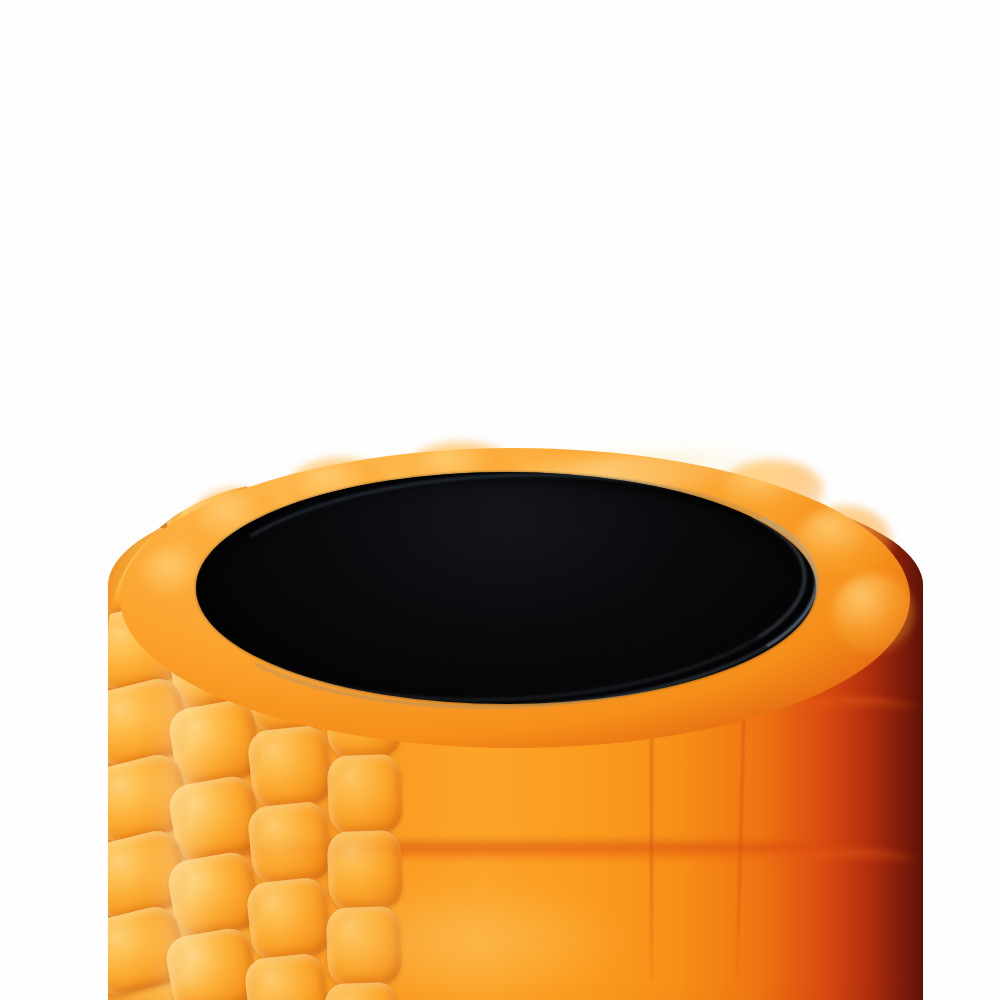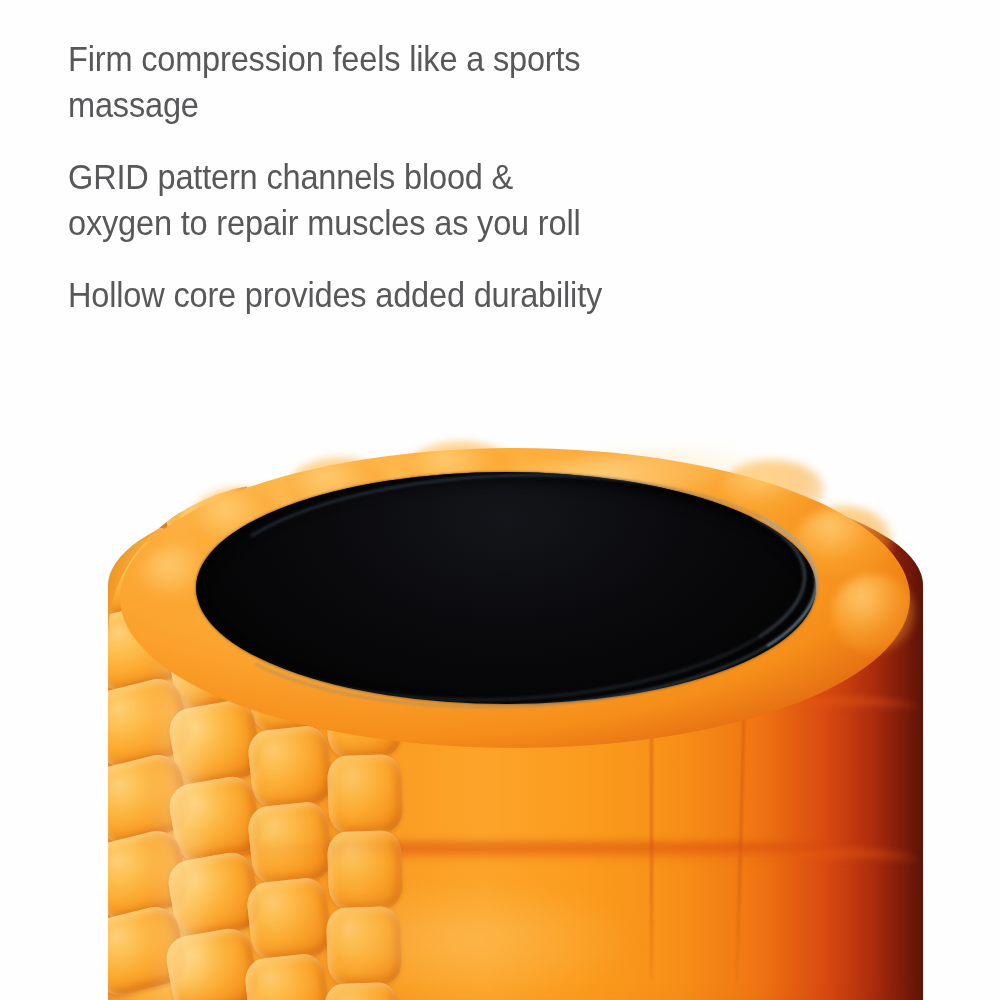--- a/index.html
+++ b/index.html
@@ -246,27 +246,20 @@
     height: 120px;
     background: radial-gradient(ellipse at 50% 50%, rgba(255,226,150,0.30), rgba(255,226,150,0.0) 70%);
     filter: blur(10px);
   }
 </style>
 </head>
 <body>
 
 <div id="page">
 
-  <div class="feature-list">
-    <div class="feature-item">Firm compression feels like a sports
-massage</div>
-    <div class="feature-item">GRID pattern channels blood &amp;
-oxygen to repair muscles as you roll</div>
-    <div class="feature-item">Hollow core provides added durability</div>
-  </div>
 
   <div class="product-photo">
     <div class="roller-stage">
 
       <div class="roller-body"></div>
 
       <div class="body-seam seam-a"></div>
       <div class="body-seam seam-b"></div>
 
       <div class="groove groove-1"></div>

